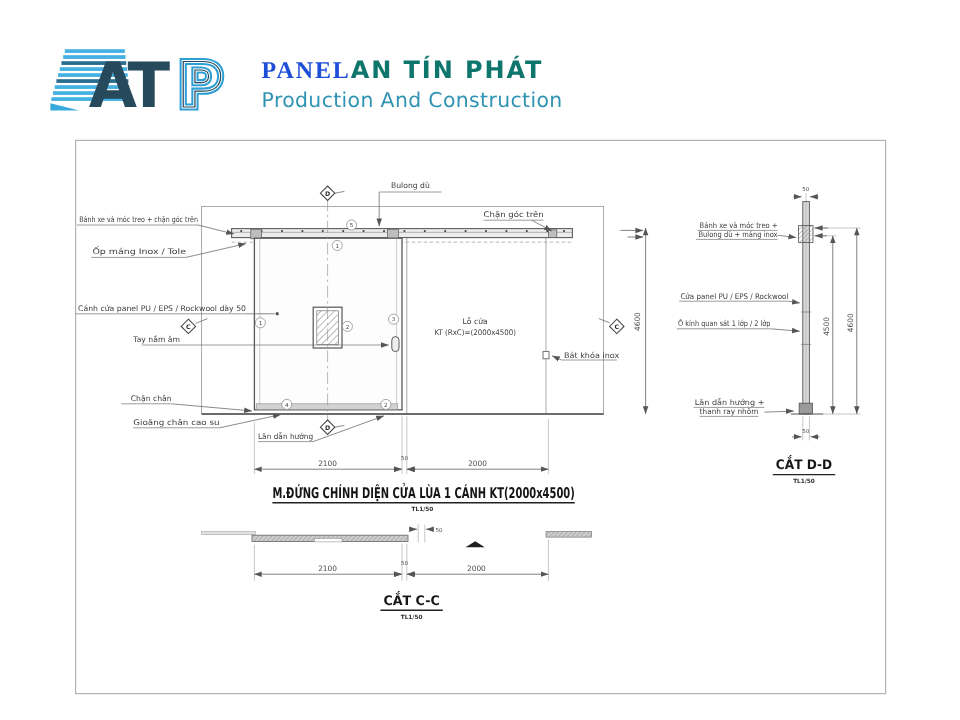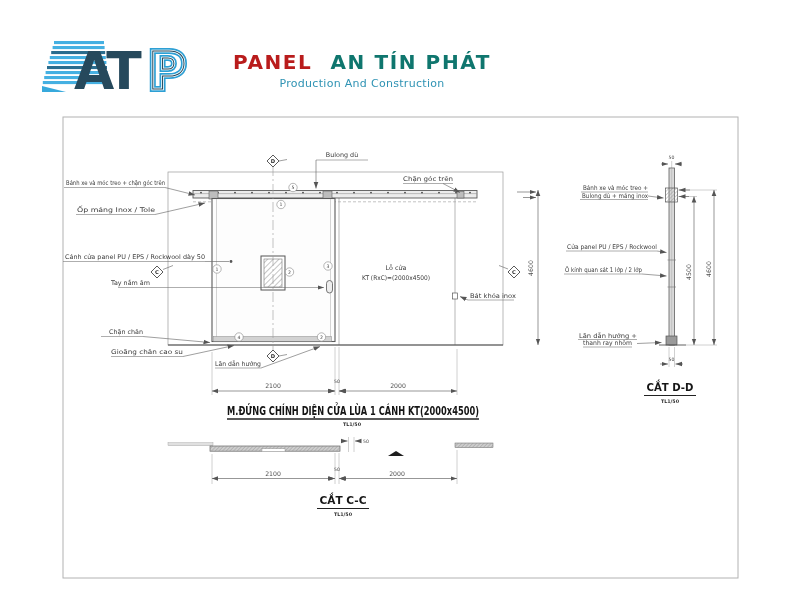--- a/index.html
+++ b/index.html
@@ -1,23 +1,23 @@
 <!DOCTYPE html>
 <html><head>
 <meta charset="utf-8">
 <style>
   html,body{margin:0;padding:0;background:#ffffff;}
   .stage{position:relative;width:800px;height:600px;background:#ffffff;overflow:hidden;
          font-family:"DejaVu Sans",sans-serif;}
-  .brand{position:absolute;left:36px;top:36px;display:flex;align-items:center;gap:25px;text-align:center;}
+  .brand{position:absolute;left:36px;top:36px;display:flex;align-items:center;gap:10px;}
   .wordmark{display:flex;flex-direction:column;justify-content:center;padding-top:6px;}
   .wm-line{font-weight:800;font-size:20px;letter-spacing:1.6px;white-space:nowrap;}
-  .wm-primary{color:#b91c1c;margin-right:18px;}
+  .wm-primary{color:#1d4ed8;margin-right:0;font-family:Liberation Serif, serif;}
   .wm-secondary{color:#0f766e;}
-  .wm-tagline{color:#2f93b4;font-size:11px;letter-spacing:0.3px;margin-top:3px;}
+  .wm-tagline{color:#2f93b4;font-size:17px;letter-spacing:0.3px;margin-top:3px;}
   svg.sheet{position:absolute;left:0;top:0;}
   svg text{font-family:"DejaVu Sans",sans-serif;}
   .thin{stroke:#9a9a9a;stroke-width:0.7;fill:none;}
   .ext{stroke:#a8a8a8;stroke-width:0.55;fill:none;}
   .dimln{stroke:#6a6a6a;stroke-width:0.7;fill:none;}
   .ldr{stroke:#6a6a6a;stroke-width:0.65;fill:none;}
   .ul{stroke:#6a6a6a;stroke-width:0.55;}
   .cl{stroke:#9a9a9a;stroke-width:0.6;stroke-dasharray:10 3 2 3;}
   .dash{stroke:#9a9a9a;stroke-width:0.6;stroke-dasharray:3 2;}
   text.lbl{font-size:6.4px;fill:#3c3c3c;}

